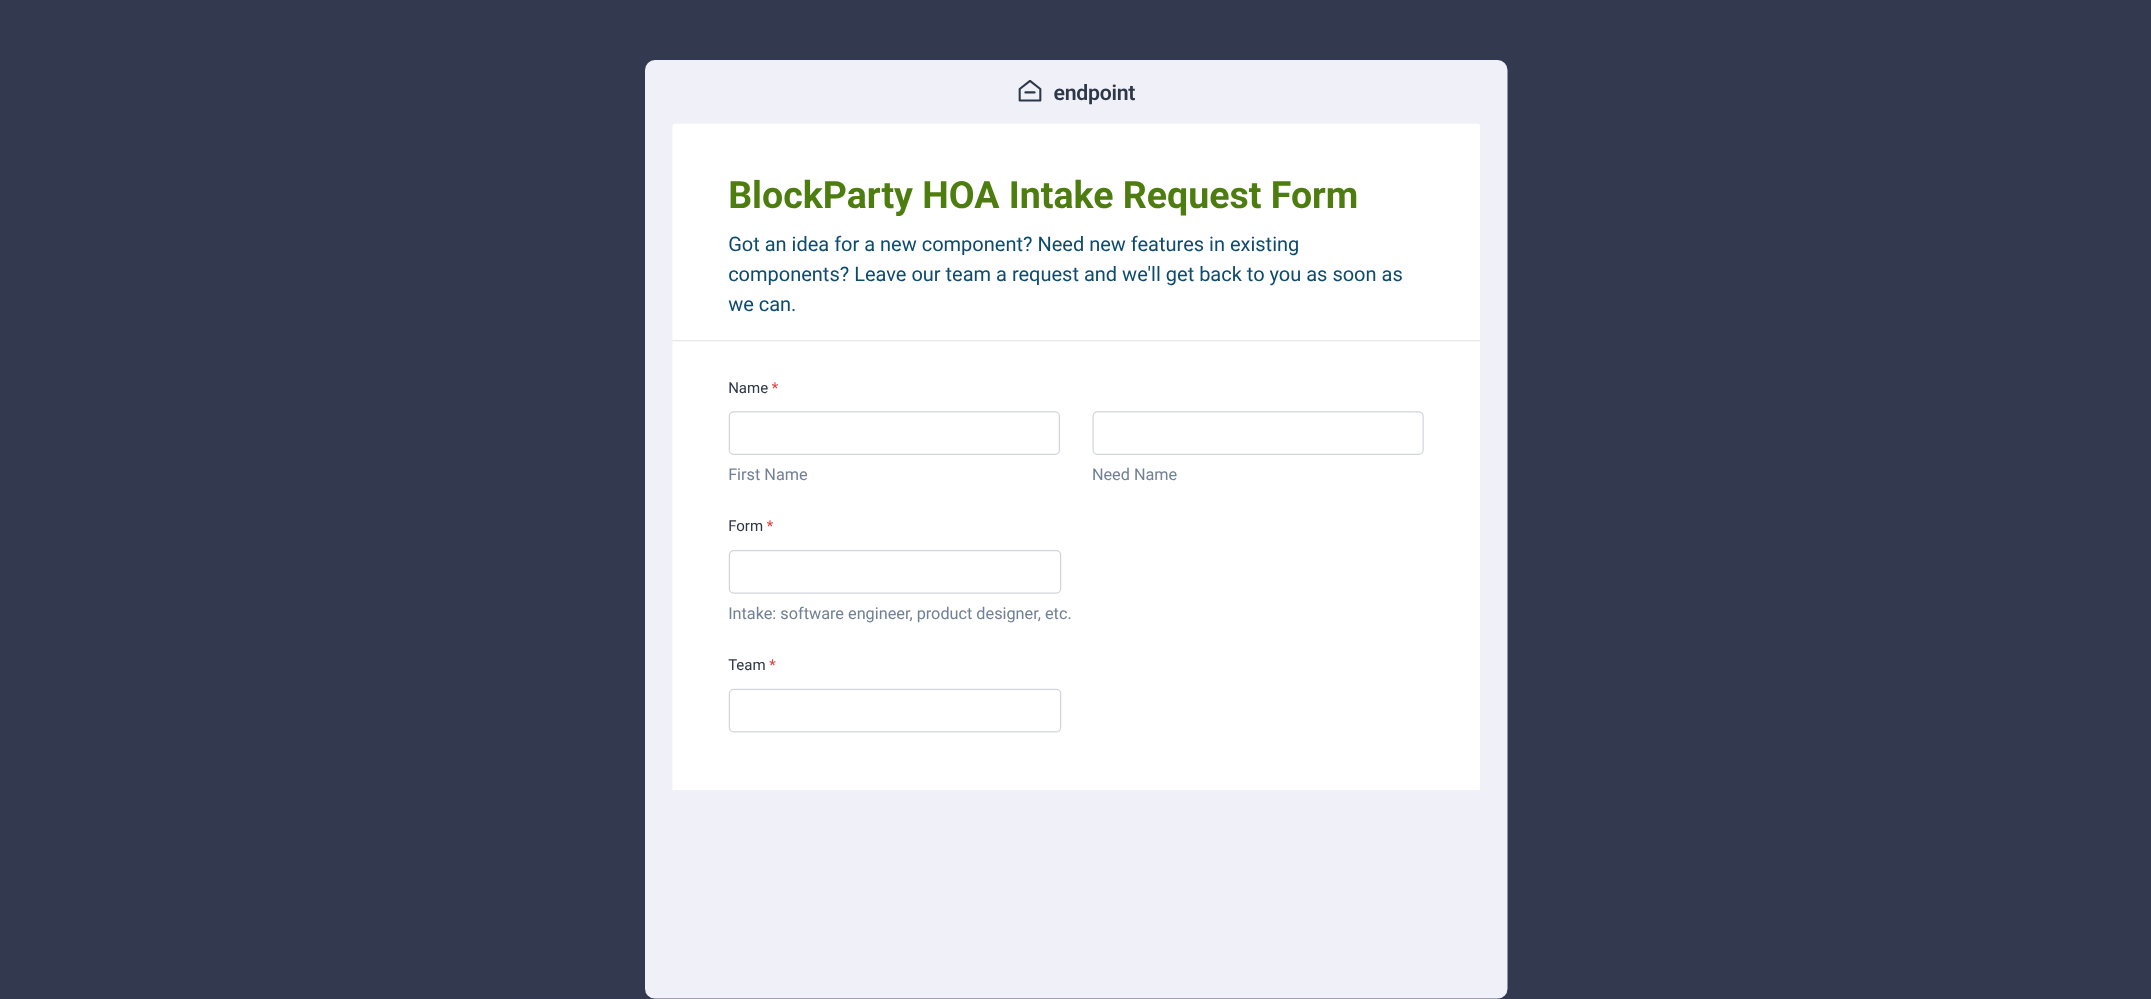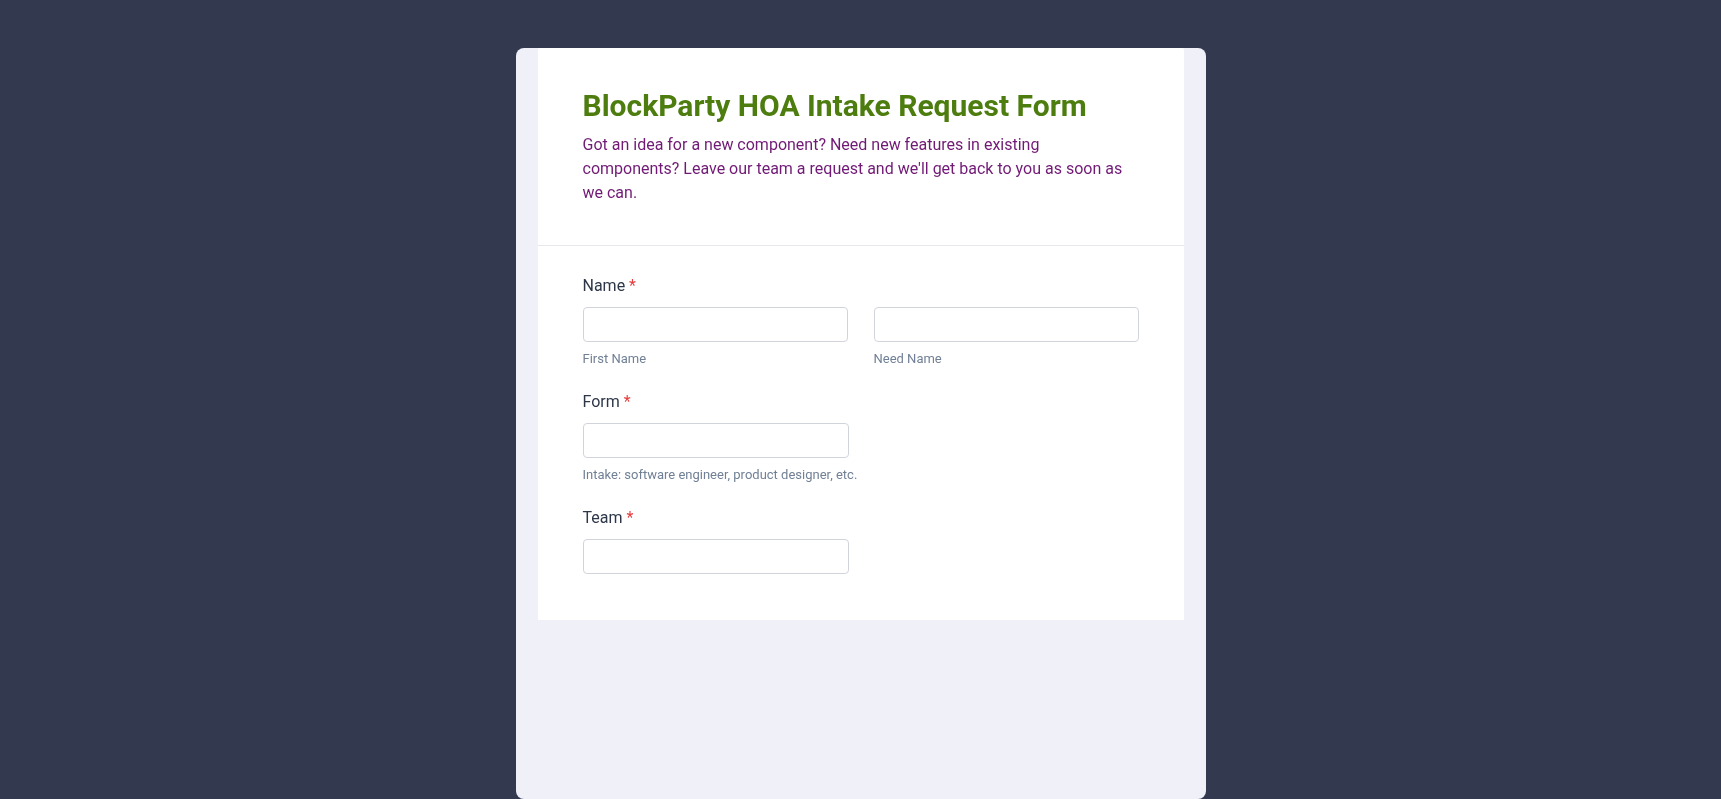--- a/index.html
+++ b/index.html
@@ -45,34 +45,34 @@
       border-radius: 2px 2px 0 0;
     }
     .form-title {
       font-size: 30px;
       font-weight: 700;
       color: #4d7c0f;
       margin-bottom: 10px;
     }
     .form-description {
       font-size: 16px;
-      color: #701a75;
+      color: #0c4a6e;
       line-height: 1.5;
-      margin-bottom: 40px;
+      margin-bottom: 16px;
     }
     .divider {
       height: 1px;
       background-color: #e8e8ec;
       margin: 0 -45px 30px;
     }
     .field-group {
       margin-bottom: 26px;
     }
     .field-label {
-      font-size: 16px;
+      font-size: 12px;
       color: #2d3748;
       margin-bottom: 12px;
       display: block;
     }
     .required {
       color: #e53e3e;
     }
     .input-row {
       display: flex;
       gap: 26px;
@@ -96,20 +96,29 @@
     .sublabel {
       font-size: 13px;
       color: #718096;
       margin-top: 9px;
     }
   </style>
 </head>
 <body>
 
 <div class="form-container">
+  <div class="form-header">
+    <span>
+      <svg class="logo-icon" viewBox="0 0 24 24" fill="none" stroke="#2d3748" stroke-width="1.8">
+        <path d="M3 10 L12 3 L21 10 L21 20 L3 20 Z" stroke-linejoin="round"></path>
+        <path d="M8 13 L16 13" stroke-linecap="round"></path>
+      </svg>
+    </span>
+    <span class="logo-text">endpoint</span>
+  </div>
 
   <div class="form-body">
     <h1 class="form-title">BlockParty HOA Intake Request Form</h1>
     <p class="form-description">Got an idea for a new component? Need new features in existing components? Leave our team a request and we'll get back to you as soon as we can.</p>
     <div class="divider"></div>
 
     <div class="field-group">
       <label class="field-label">
         <span>Name</span>
         <span class="required">*</span>

